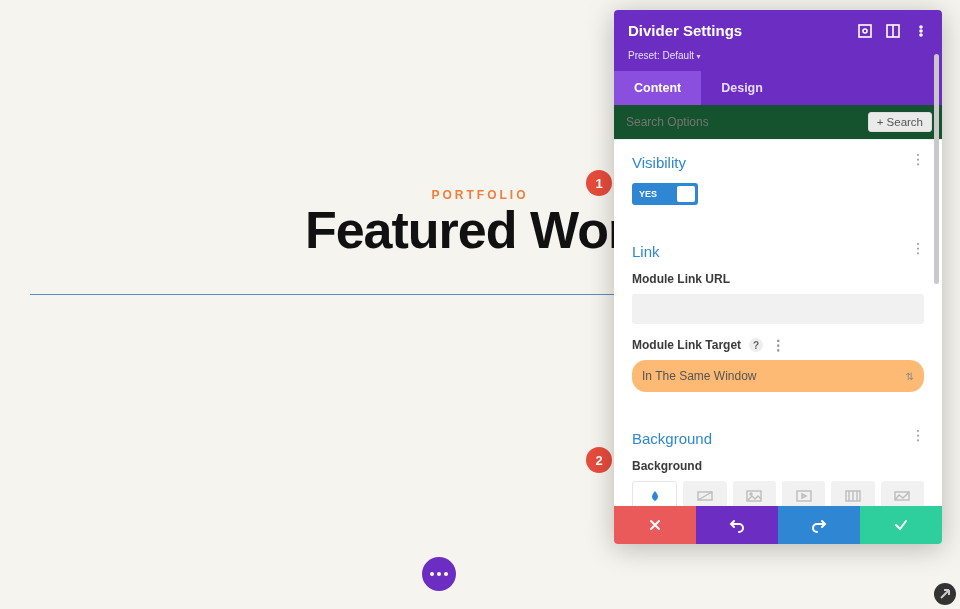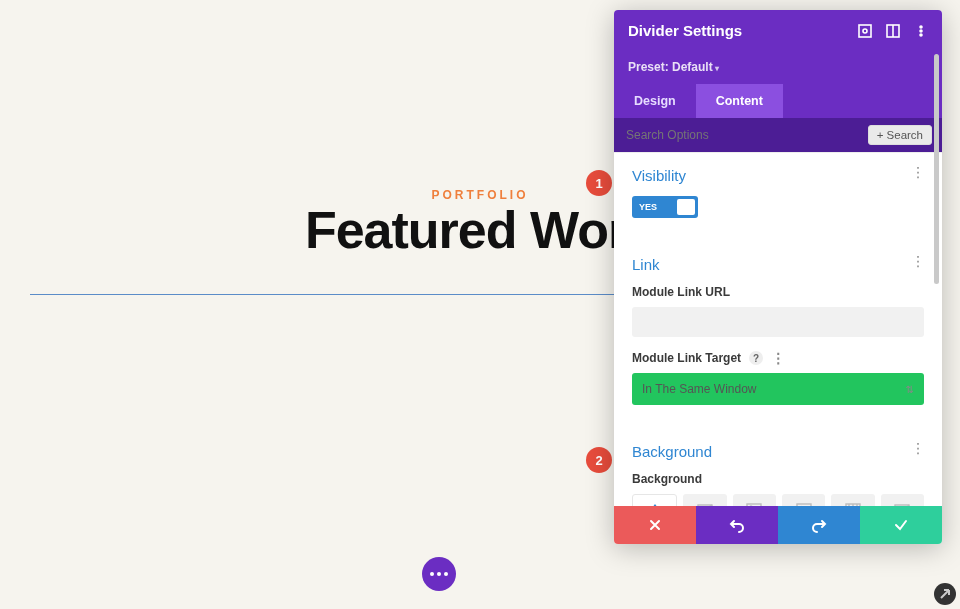--- a/index.html
+++ b/index.html
@@ -21,41 +21,41 @@
   .expand { position: absolute; bottom: 4px; right: 4px; width: 22px; height: 22px; border-radius: 50%; background: #333; display:flex; align-items:center; justify-content:center; }
   .expand svg { width: 12px; height: 12px; fill: none; stroke: #ccc; stroke-width: 2; }
 
   .panel { position: absolute; top: 10px; right: 18px; width: 328px; background: #fff; border-radius: 4px; box-shadow: 0 4px 28px rgba(0,0,0,0.25); display:flex; flex-direction:column; height: 534px; overflow: hidden;}
   .panel-header { background: #6b2dc2; color: #fff; padding: 12px 14px 10px; }
   .panel-title-row { display: flex; align-items: center; justify-content: space-between; }
   .panel-title { font-size: 15px; font-weight: 700; }
   .panel-header-icons { display:flex; gap: 14px; align-items:center; }
   .panel-header-icons .ico { width:14px; height:14px; display:inline-flex; align-items:center; justify-content:center; }
   .panel-header-icons svg { stroke:#fff; fill:none; stroke-width:1.6; }
-  .preset { font-size: 12px; opacity: 0.85; margin-top: 21px; font-weight: bold; }
+  .preset { font-size: 10px; opacity: 0.85; margin-top: 11px; }
   .preset::after { content:' ▾'; font-size: 8px; opacity: .85;}
   .tabs { display:flex; background:#6b2dc2; }
   .tab { flex: 0 0 auto; padding: 10px 20px; font-size: 12.5px; font-weight: 700; color: #e6dcff; cursor:pointer; }
   .tab.active { background: #8b4fe0; color:#fff; }
-  .search-row { display:flex; align-items:flex-end; justify-content: space-between; padding: 7px 10px; background:#4c1d95; border-bottom:1px solid #eee; }
+  .search-row { display:flex; align-items:flex-end; justify-content: space-between; padding: 7px 10px; background:#14532d; border-bottom:1px solid #eee; }
   .search-input { flex:1; font-size:12px; color:#aaa; background:transparent; border:none; outline:none; padding: 3px 2px;}
   .filter-btn { font-size:11.5px; color:#555; background:#eaeaea; border:1px solid #ddd; border-radius:3px; padding:3px 8px; cursor:pointer;}
   .filter-btn::before { content:'+ '; }
   .panel-body { flex:1; overflow:auto; padding: 0 0 0 0; }
   .section { padding: 14px 18px 12px; border-bottom: 0; }
   .section + .section { margin-top: 12px; padding-left: 18px;}
   .sec-head { display:flex; justify-content:space-between; align-items:flex-start; margin-bottom:12px; }
   .sec-title { color:#2f86d2; font-size:15px; font-weight:400; }
   .dots-v { color:#888; font-size:14px; line-height:10px; letter-spacing:-1px; cursor:pointer;}
   .field-label { font-size:12px; font-weight:700; color:#3a3a3a; margin-bottom:8px; display:flex; align-items:center; gap:8px;}
   .toggle { display:inline-flex; align-items:center; height:22px; background:#2f86d2; border-radius:3px; padding:0 3px 0 7px; cursor:pointer;}
   .toggle-label { font-size:9px; color:#fff; font-weight:700; margin-right:20px;}
   .toggle-knob { width:18px; height:16px; background:#fff; border-radius:2px; }
   .text-input { width:100%; background:#f1f1f1; border:none; border-radius:3px; height:30px; }
-  .select { width:100%; background:#22c55e; border:none; border-radius:3px; height:32px; padding:0 10px; font-size:12px; color:#555; display:flex; align-items:center; justify-content:space-between; }
+  .select { width:100%; background:#fdba74; border:none; border-radius:14px; height:32px; padding:0 10px; font-size:12px; color:#555; display:flex; align-items:center; justify-content:space-between; }
   .select::after { content:'⇅'; font-size:10px; color:#888;}
   .help { width:14px; height:14px; border-radius:50%; background:#eee; color:#666; font-size:10px; font-weight:700; display:inline-flex; align-items:center; justify-content:center;}
   .bg-tabs { display:flex; gap:6px; margin-top:4px;}
   .bg-tab { flex:1; height:30px; background:#f1f1f1; border-radius:3px; display:flex; align-items:center; justify-content:center; cursor:pointer;}
   .bg-tab.active { background:#fff; border:1px solid #e6e6e6;}
   .bg-tab svg { width:16px; height:12px; fill:none; stroke:#bcbcbc; stroke-width:1.4;}
   .bg-tab.active svg { stroke:#2f86d2; fill:#2f86d2;}
   .bg-add-area { margin-top:14px; border:1px solid #eee; border-radius:4px; height:70px; display:flex; flex-direction:column; align-items:center; justify-content:flex-end; gap:4px; position:relative;}
   .panel-footer { display:flex; height:38px;}
   .fbtn { flex:1; display:flex; align-items:center; justify-content:center; color:#fff; cursor:pointer;}
@@ -113,22 +113,22 @@
               <circle cx="7" cy="3" r="1" fill="#fff"></circle>
               <circle cx="7" cy="7" r="1" fill="#fff"></circle>
               <circle cx="7" cy="11" r="1" fill="#fff"></circle>
             </svg>
           </span>
       </div>
     </div>
     <div class="preset">Preset: Default</div>
   </div>
   <div class="tabs">
+    <div class="tab active">Content</div>
     <div class="tab">Design</div>
-    <div class="tab active">Content</div>
   </div>
   <div class="search-row">
     <input class="search-input" placeholder="Search Options" style="">
     <div class="filter-btn">Search</div>
   </div>
   <div class="panel-body">
 
     <div class="section">
       <div class="sec-head">
         <div class="sec-title">Visibility</div>

